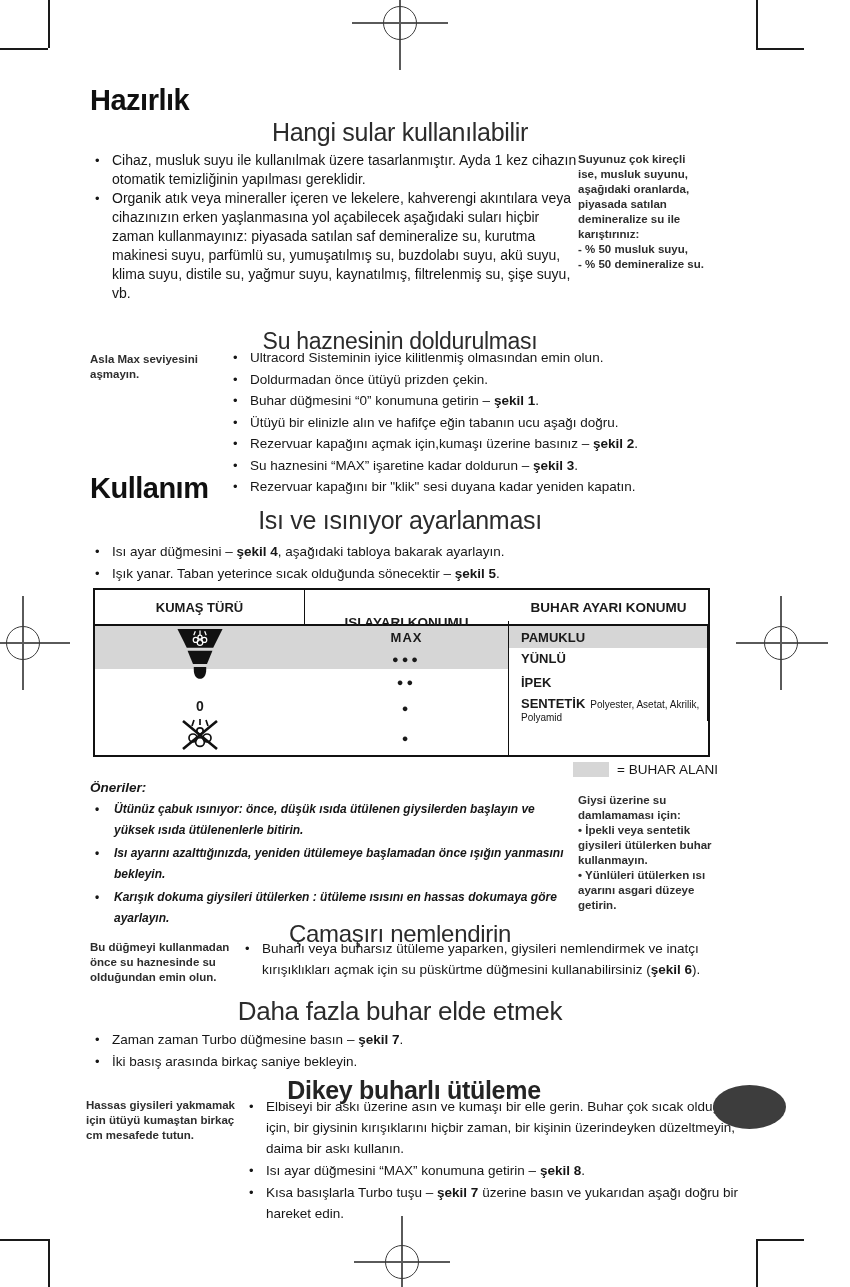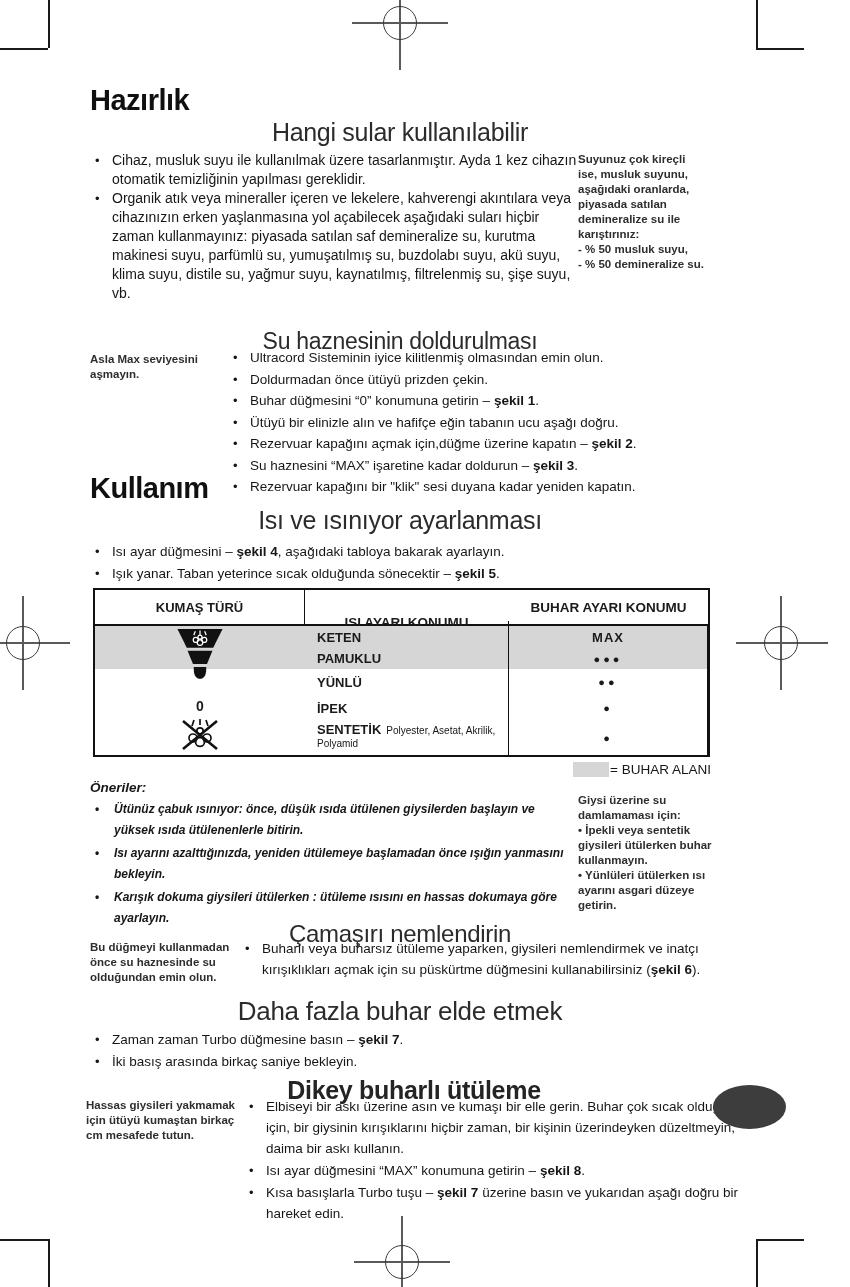--- a/index.html
+++ b/index.html
@@ -36,21 +36,21 @@
   .thead{font-size:13.5px;font-weight:700;display:flex;align-items:center;justify-content:center;border-bottom:2px solid #111;}
   .c1{padding-left:12px;display:flex;align-items:center;font-weight:700;font-size:13px;border-right:1.5px solid #111;}
   .c2{display:flex;align-items:center;justify-content:center;border-right:1.5px solid #111;font-size:13px;font-weight:700;}
   .shaded{background:#d6d6d6;}
   .dots{font-size:11px;letter-spacing:3px;}
   .steamcell{grid-row:2/7;position:relative;display:flex;flex-direction:column;align-items:center;}
   .steamband{position:absolute;left:0;top:0;width:100%;height:43px;background:#d6d6d6;}
   .fab-detail{font-weight:400;font-size:10px;line-height:11px;margin-left:5px;color:#161616;}
   .sent-wrap{display:block;line-height:13px;padding-top:2px;}
   
-  .legend{display:flex;align-items:center;gap:1px;font-size:13.5px;color:#161616;}
+  .legend{display:flex;align-items:center;gap:8px;font-size:13.5px;color:#161616;}
   .swatch{width:36px;height:15px;background:#d6d6d6;display:inline-block;}
   .oval{position:absolute;left:713px;top:1085px;width:73px;height:44px;background:#3d3d3d;border-radius:50%;}
 </style>
 </head>
 <body>
 
 <div class="page">
 
   <div class="mark" style="left:48px;top:0;width:1.5px;height:48px;"></div>
   <div class="mark" style="left:0;top:48px;width:48px;height:1.5px;"></div>
@@ -104,21 +104,21 @@
   </div>
 
   <div class="abs note" style="left:90px;top:352px;width:140px;">Asla Max seviyesini
 aşmayın.</div>
 
   <ul class="abs blist tight" style="left:228px;top:349px;width:490px;">
     <li><span>Ultracord Sisteminin iyice kilitlenmiş olmasından emin olun.</span><span class="fig"></span><span></span></li>
     <li><span>Doldurmadan önce ütüyü prizden çekin.</span><span class="fig"></span><span></span></li>
     <li><span>Buhar düğmesini “0” konumuna getirin – </span><span class="fig">şekil 1</span><span>.</span></li>
     <li><span>Ütüyü bir elinizle alın ve hafifçe eğin tabanın ucu aşağı doğru.</span><span class="fig"></span><span></span></li>
-    <li><span>Rezervuar kapağını açmak için,düğme üzerine kapatın – </span><span class="fig">şekil 2</span><span>.</span></li>
+    <li><span>Rezervuar kapağını açmak için,kumaşı üzerine basınız – </span><span class="fig">şekil 2</span><span>.</span></li>
     <li><span>Su haznesini “MAX” işaretine kadar doldurun – </span><span class="fig">şekil 3</span><span>.</span></li>
     <li><span>Rezervuar kapağını bir "klik" sesi duyana kadar yeniden kapatın.</span><span class="fig"></span><span></span></li>
   </ul>
 
   <div class="abs h1" style="left:90px;top:472px;">Kullanım</div>
 
   <div class="abs hrow" style="left:90px;top:506px;width:620px;">
     <span class="h2">Isı ve ısınıyor ayarlanması</span>
     <div class="rule"></div>
   </div>
@@ -126,21 +126,20 @@
   <ul class="abs blist tight" style="left:90px;top:543px;width:620px;">
     <li><span>Isı ayar düğmesini – </span><span class="fig">şekil 4</span><span>,  aşağıdaki tabloya bakarak ayarlayın.</span></li>
     <li><span>Işık yanar. Taban yeterince sıcak olduğunda sönecektir – </span><span class="fig">şekil 5</span><span>.</span></li>
   </ul>
 
   <div class="ftable">
     <div class="cell thead c1" style="justify-content:center;padding-left:0;">KUMAŞ TÜRÜ</div>
     <div class="cell thead" style="border-right:1.5px solid #111;margin-top:31px;">ISI AYARI KONUMU</div>
     <div class="cell thead">BUHAR AYARI KONUMU</div>
 
-    <div class="cell c1 shaded">KETEN</div>
     <div class="cell c2 shaded" style="letter-spacing:1px;">MAX</div>
 
     <div class="steamcell cell">
       <div class="steamband"></div>
       <svg width="64" height="72" viewBox="0 0 64 72" style="position:relative;margin-top:3px;">
         <polygon points="3,0 61,0 49,24 15,24" fill="#111"></polygon>
         <g stroke="#fff" stroke-width="1.6" fill="none">
           <path d="M26,3 L24,8 M32,2 L32,8 M38,3 L40,8"></path>
           <circle cx="26.5" cy="14" r="3.2"></circle>
           <circle cx="37.5" cy="14" r="3.2"></circle>

